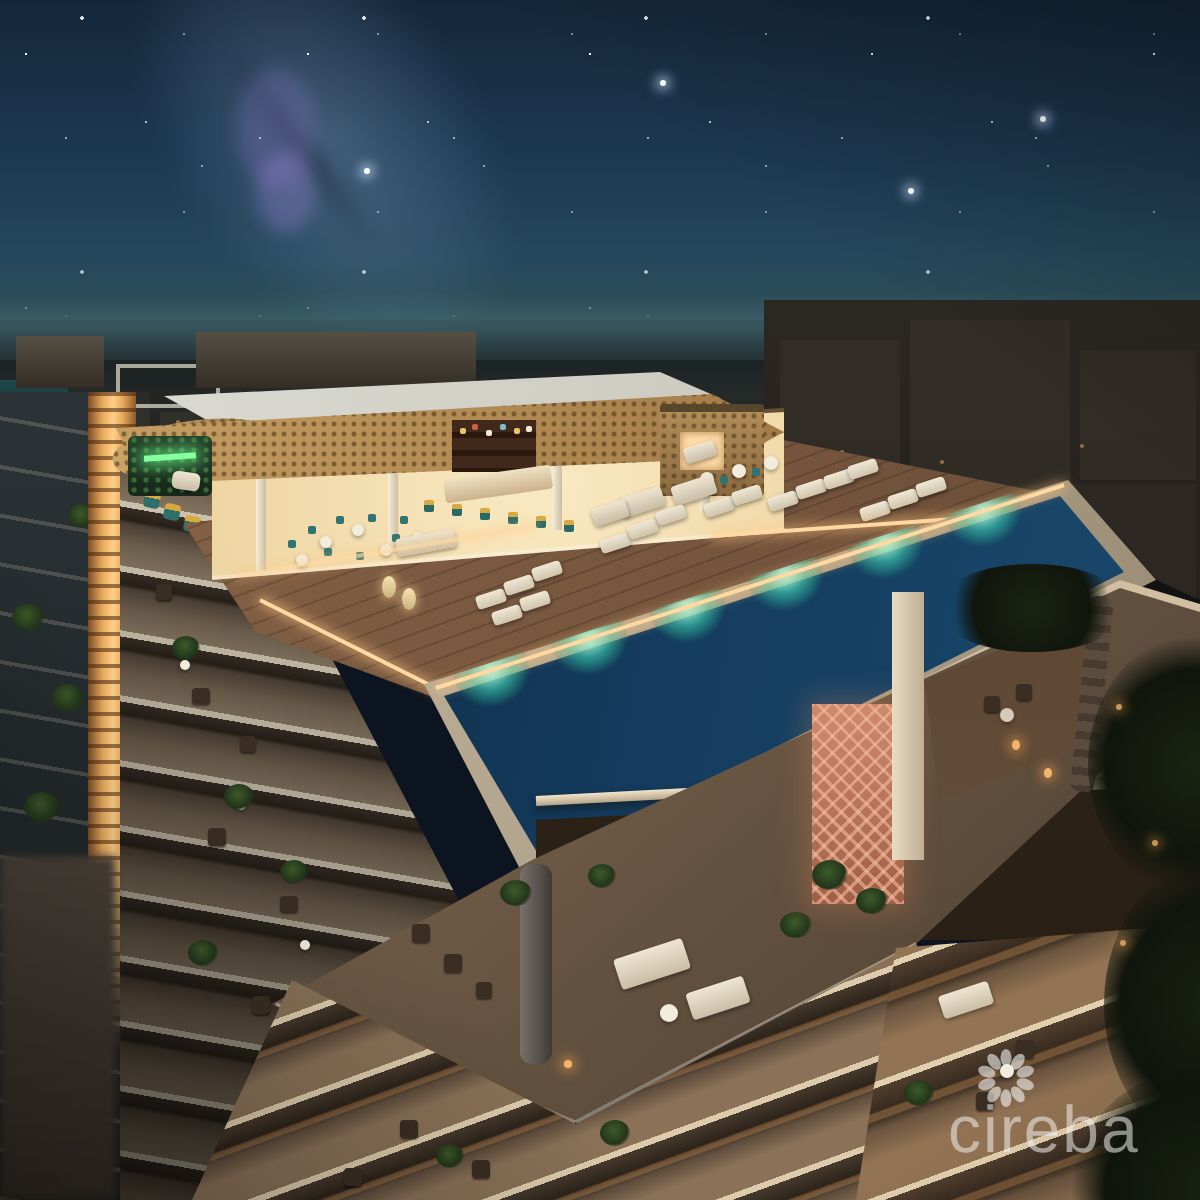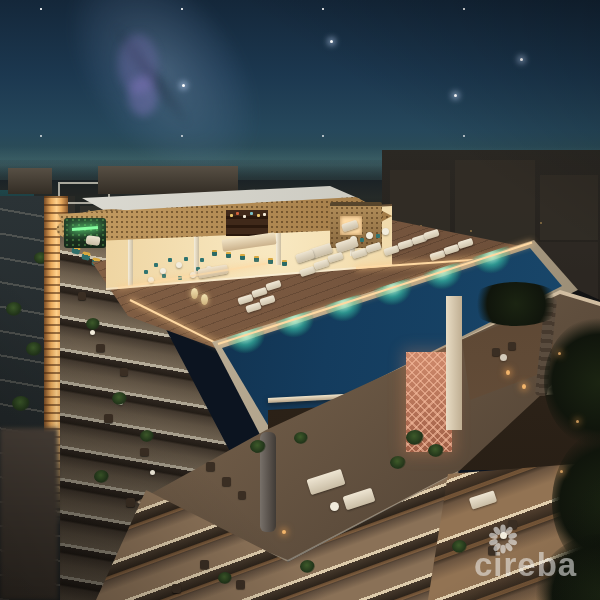--- a/index.html
+++ b/index.html
@@ -193,21 +193,21 @@
   .flower{width:4px;height:4px;border-radius:50%;background:#b8502e;opacity:.85;}
 
   .vignette{left:0;top:0;width:600px;height:600px;pointer-events:none;
     background:
       radial-gradient(130% 130% at 42% 38%, rgba(0,0,0,0) 52%, rgba(2,4,6,.45) 100%),
       linear-gradient(45deg, rgba(0,0,0,.34), transparent 28%),
       linear-gradient(215deg, rgba(0,0,0,.28), transparent 25%);}
 
   
   .watermark{left:468px;top:522px;width:150px;height:70px;}
-  .wm-text{position:absolute;left:6px;top:24px;font-size:33px;font-weight:700;letter-spacing:1px;
+  .wm-text{position:absolute;left:6px;top:24px;font-size:33px;font-weight:400;letter-spacing:1px;
     color:rgba(242,242,240,.55);}
 </style>
 </head>
 <body>
 
 <div id="scene">
 
   <div class="a sky"></div>
   <div class="a milkyway"></div>
   <div class="a dustlane"></div>

